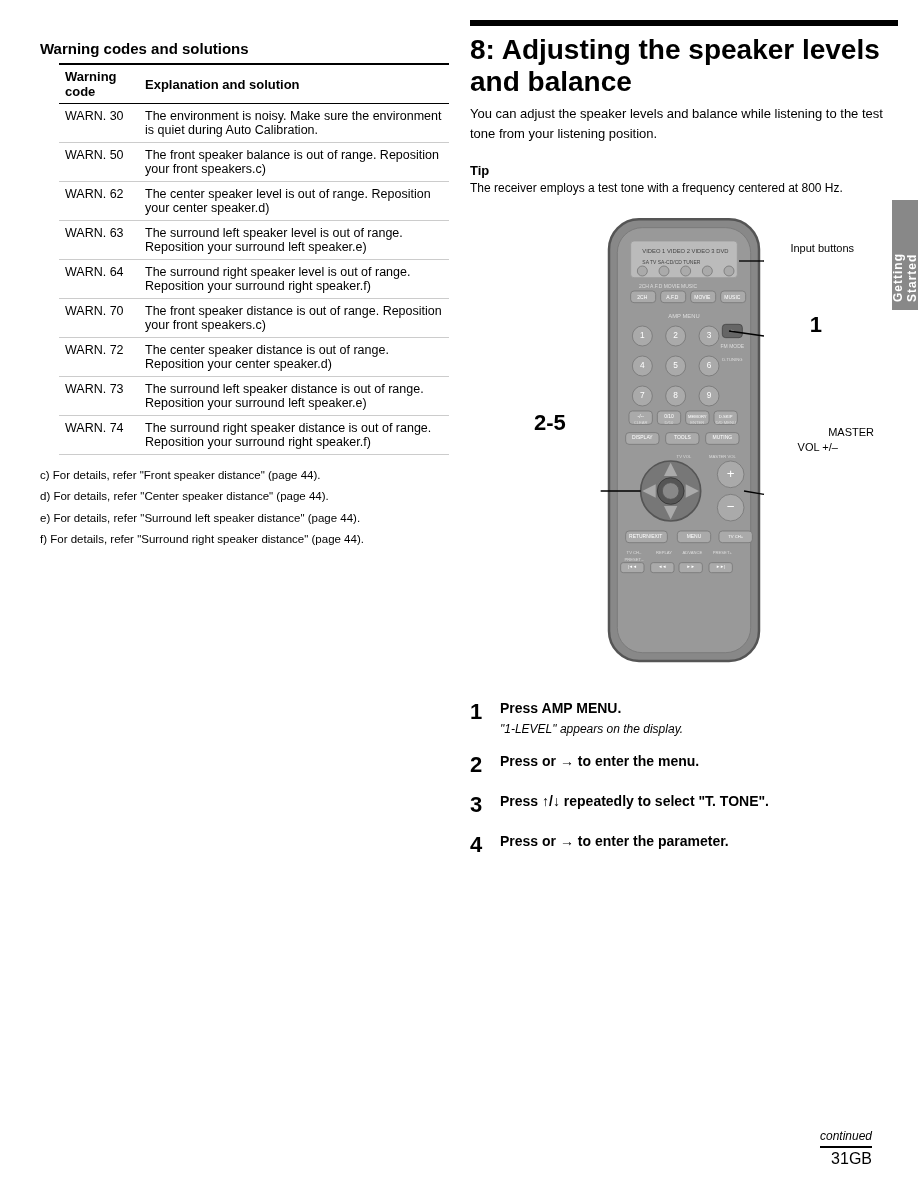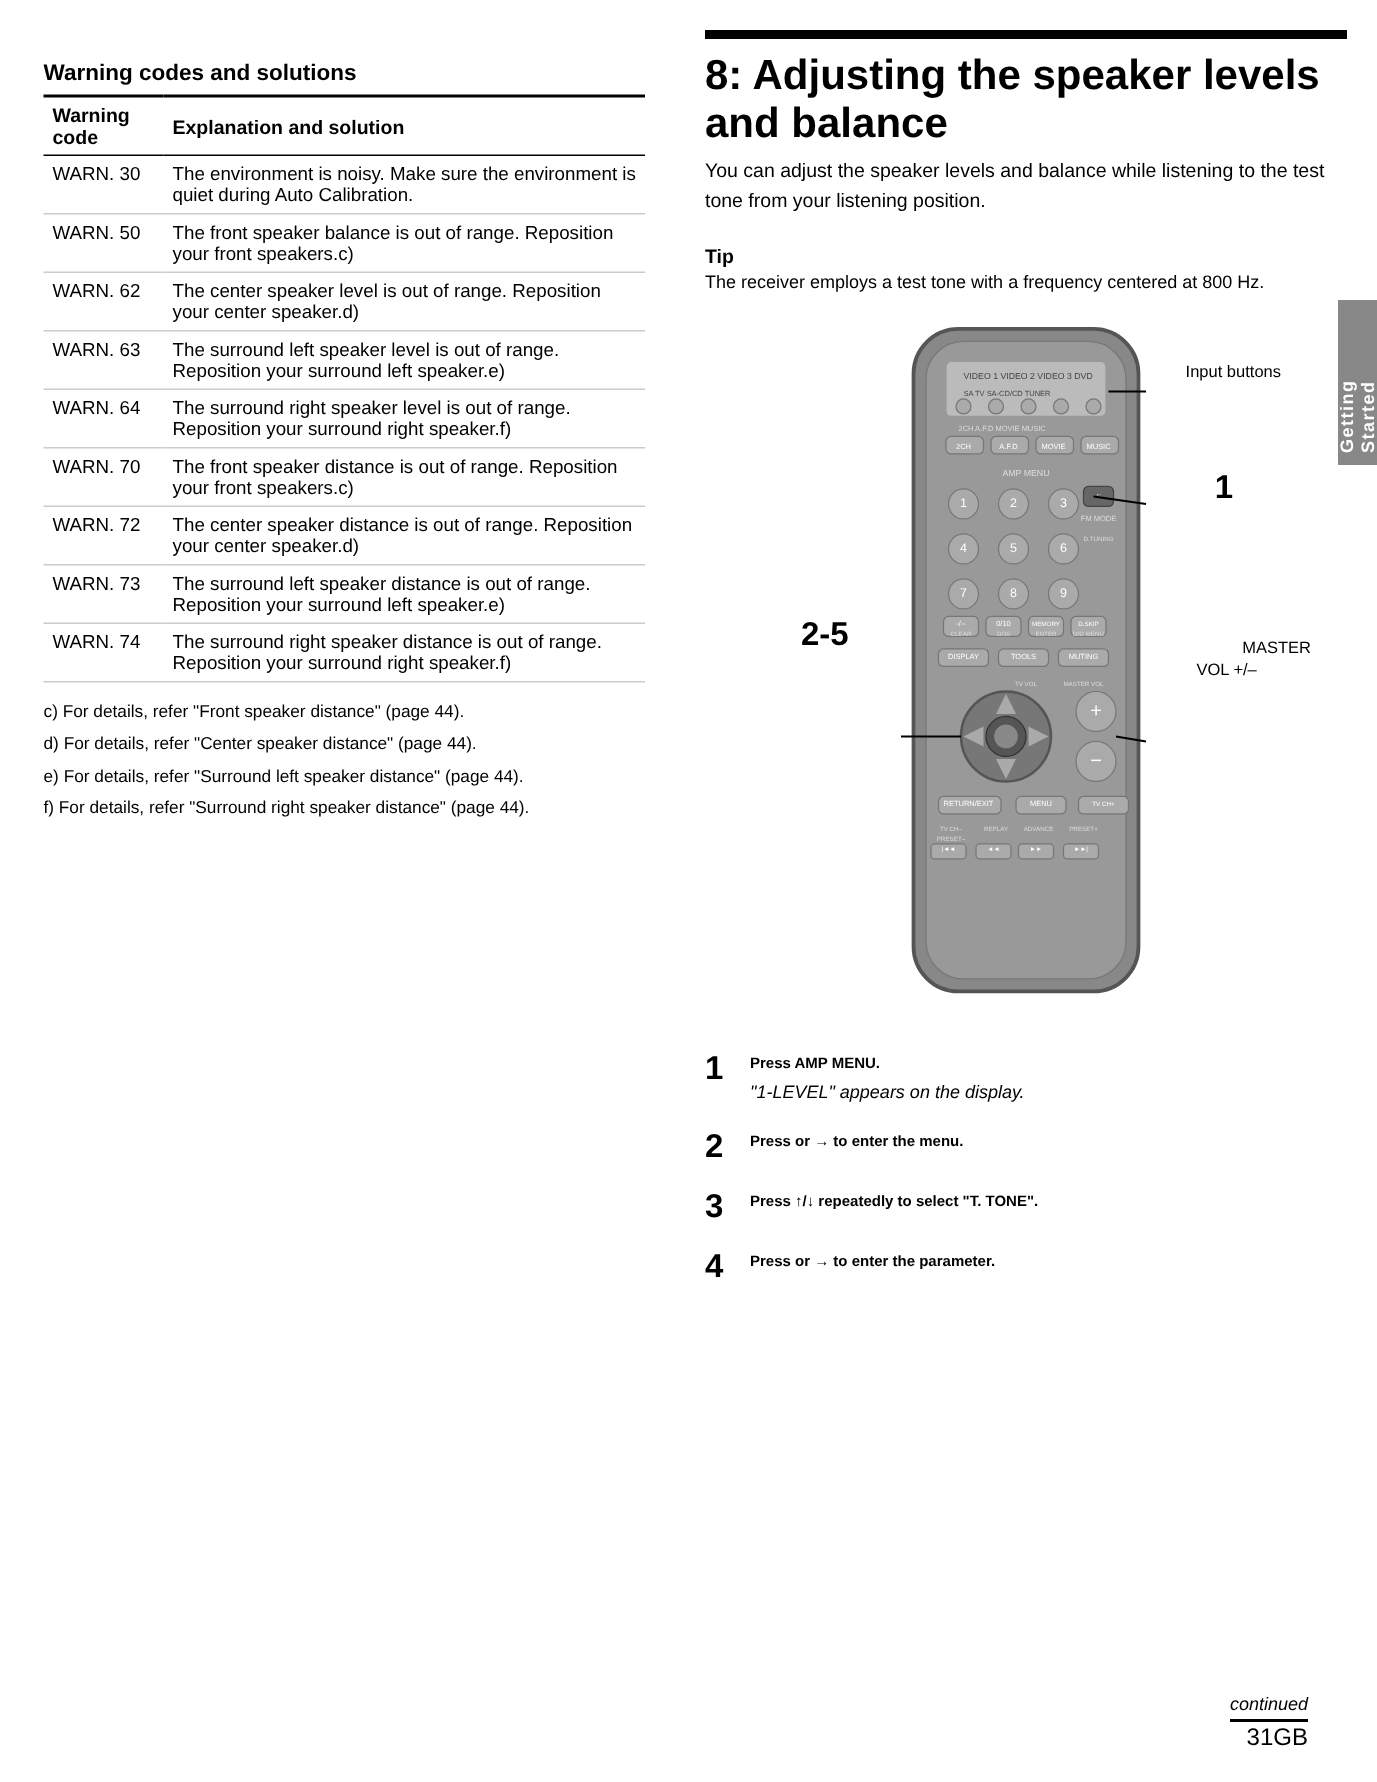--- a/index.html
+++ b/index.html
@@ -16,34 +16,35 @@
     .page-container {
       display: flex;
       width: 918px;
       height: 1188px;
       position: relative;
     }
 
     
     .left-col {
       width: 450px;
-      padding: 40px 20px 20px 29px;
+      padding: 40px 20px 20px 40px;
       position: relative;
     }
 
     .warning-table-title {
       font-size: 15px;
       font-weight: bold;
       margin-bottom: 6px;
     }
 
     .warning-table {
       width: 100%;
       border-collapse: collapse;
       font-size: 12.5px;
+      margin-left: 19px;
     }
 
     .warning-table thead tr {
       border-top: 2px solid #000;
       border-bottom: 1.5px solid #000;
     }
 
     .warning-table th {
       text-align: left;
       padding: 4px 6px;
@@ -186,21 +187,21 @@
       line-height: 1.2;
     }
 
     .step-content {
       flex: 1;
       font-size: 13.5px;
       line-height: 1.4;
     }
 
     .step-content strong {
-      font-size: 10px;
+      font-size: 14px;
     }
 
     .step-note {
       font-size: 12px;
       margin-top: 2px;
       font-style: italic;
     }
 
     
     .side-label {

